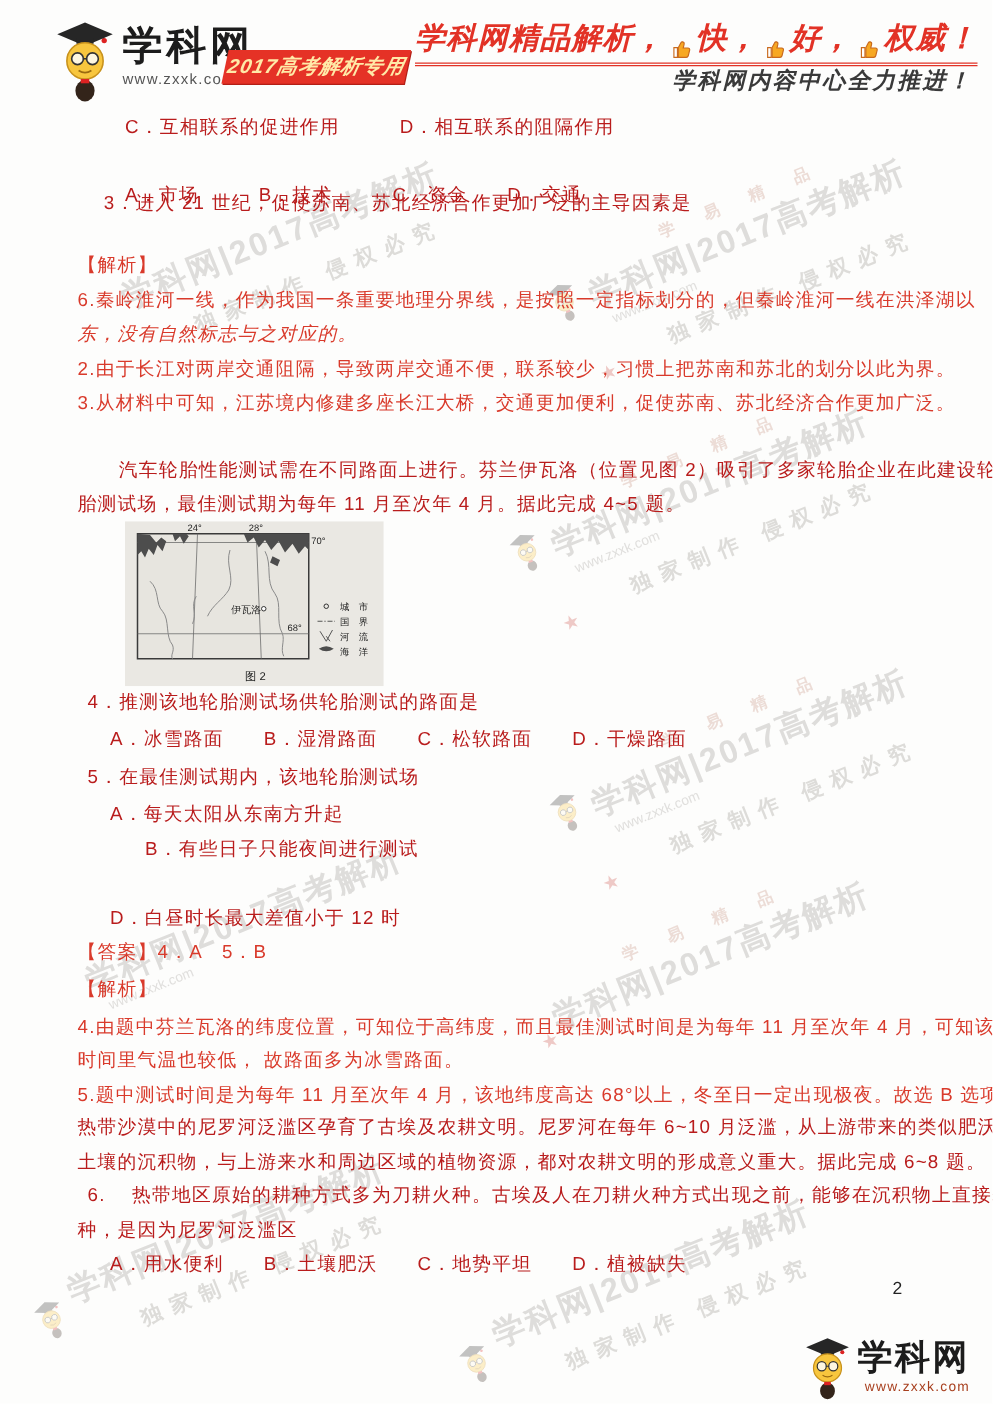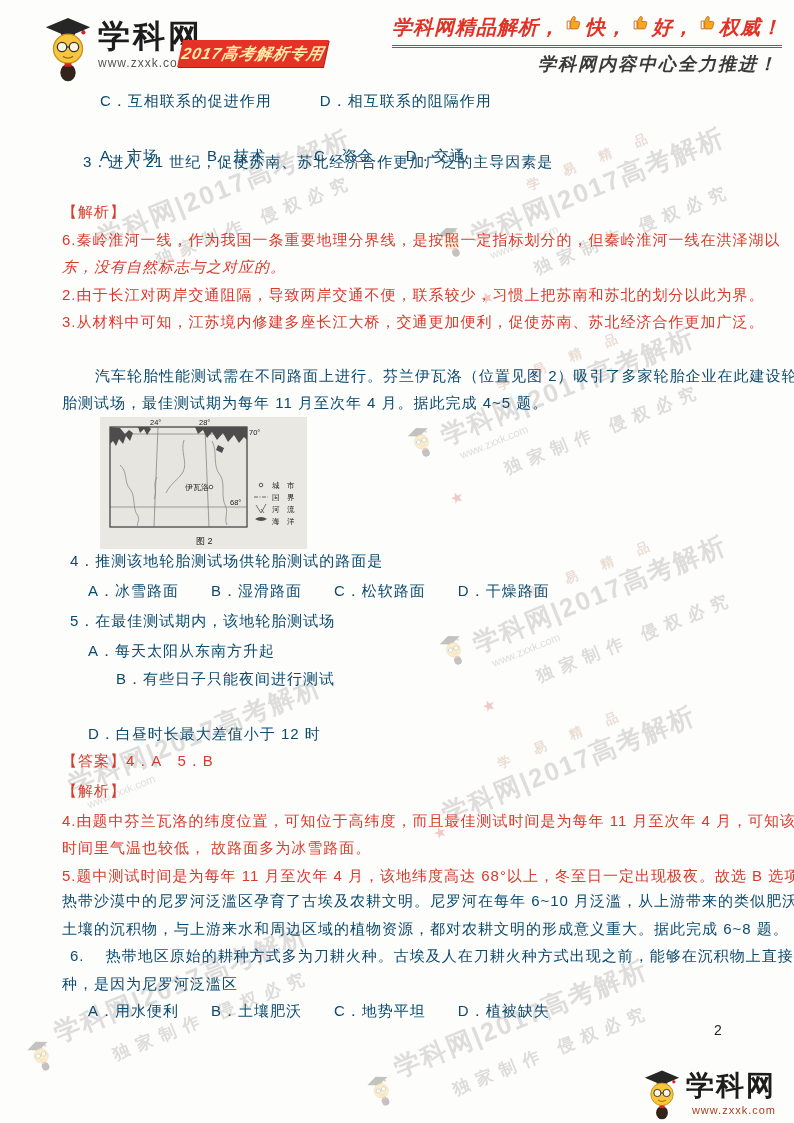--- a/index.html
+++ b/index.html
@@ -17,31 +17,31 @@
   .logo-url { font-size:12px; color:#555; letter-spacing:1px; margin-top:4px; }
   .banner {
     position:absolute; left:180px; top:40px; width:146px; height:27px; z-index:4;
     background:#e53226; transform:skewX(-12deg);
     color:#ffeaa8; font-size:16px; font-weight:bold; font-style:italic;
     line-height:27px; text-align:center; letter-spacing:1px;
     box-shadow:1px 1px 0 #b31f16;
   }
   .slogan {
     position:absolute; right:12px; top:14px; z-index:3;
-    color:#e23226; font-size:20px; font-weight:bold; font-style:italic;
+    color:#e23226; font-size:24px; font-weight:bold; font-style:italic;
     letter-spacing:1px; border-bottom:3px double #e23226; padding-bottom:4px;
-    display:flex; align-items:flex-start; gap:2px; white-space:nowrap;
+    display:flex; align-items:flex-end; gap:2px; white-space:nowrap;
   }
   .thumb { display:inline-block; margin:0 1px -2px 3px; }
   .subslogan {
     position:absolute; right:16px; top:52px; z-index:3;
     color:#3a3a3a; font-size:18px; font-weight:bold; letter-spacing:2px;font-style:italic;
   }
   
-  .ln { position:absolute; font-size:15px; letter-spacing:1px; white-space:pre; z-index:2; color:#0c4a6e; }
+  .ln { position:absolute; font-size:15px; letter-spacing:1px; white-space:pre; z-index:2; color:#b91c1c; }
   .ln.red { color:#d93a2b; }
   
   .map-fig { position:absolute; left:100px; top:417px; z-index:2; }
   
   .wm { position:absolute; transform:rotate(-22deg); z-index:1; white-space:nowrap; pointer-events:none; }
   .wm-tags { font-size:13px; letter-spacing:11px; color:#ecdcd6; margin-left:70px; font-weight:bold; }
   .wm-main { font-size:26px; font-weight:bold; letter-spacing:2px; color:#dedddb; }
   .wm-url  { font-size:11px; color:#e0dfdd; margin-left:10px; }
   .wm-sub  { font-size:17px; font-weight:bold; letter-spacing:8px; color:#dddcd9; margin-top:12px; margin-left:46px; }
   .wm-star { position:absolute; left:-16px; bottom:-6px; color:#eec9c6; font-size:15px; }

